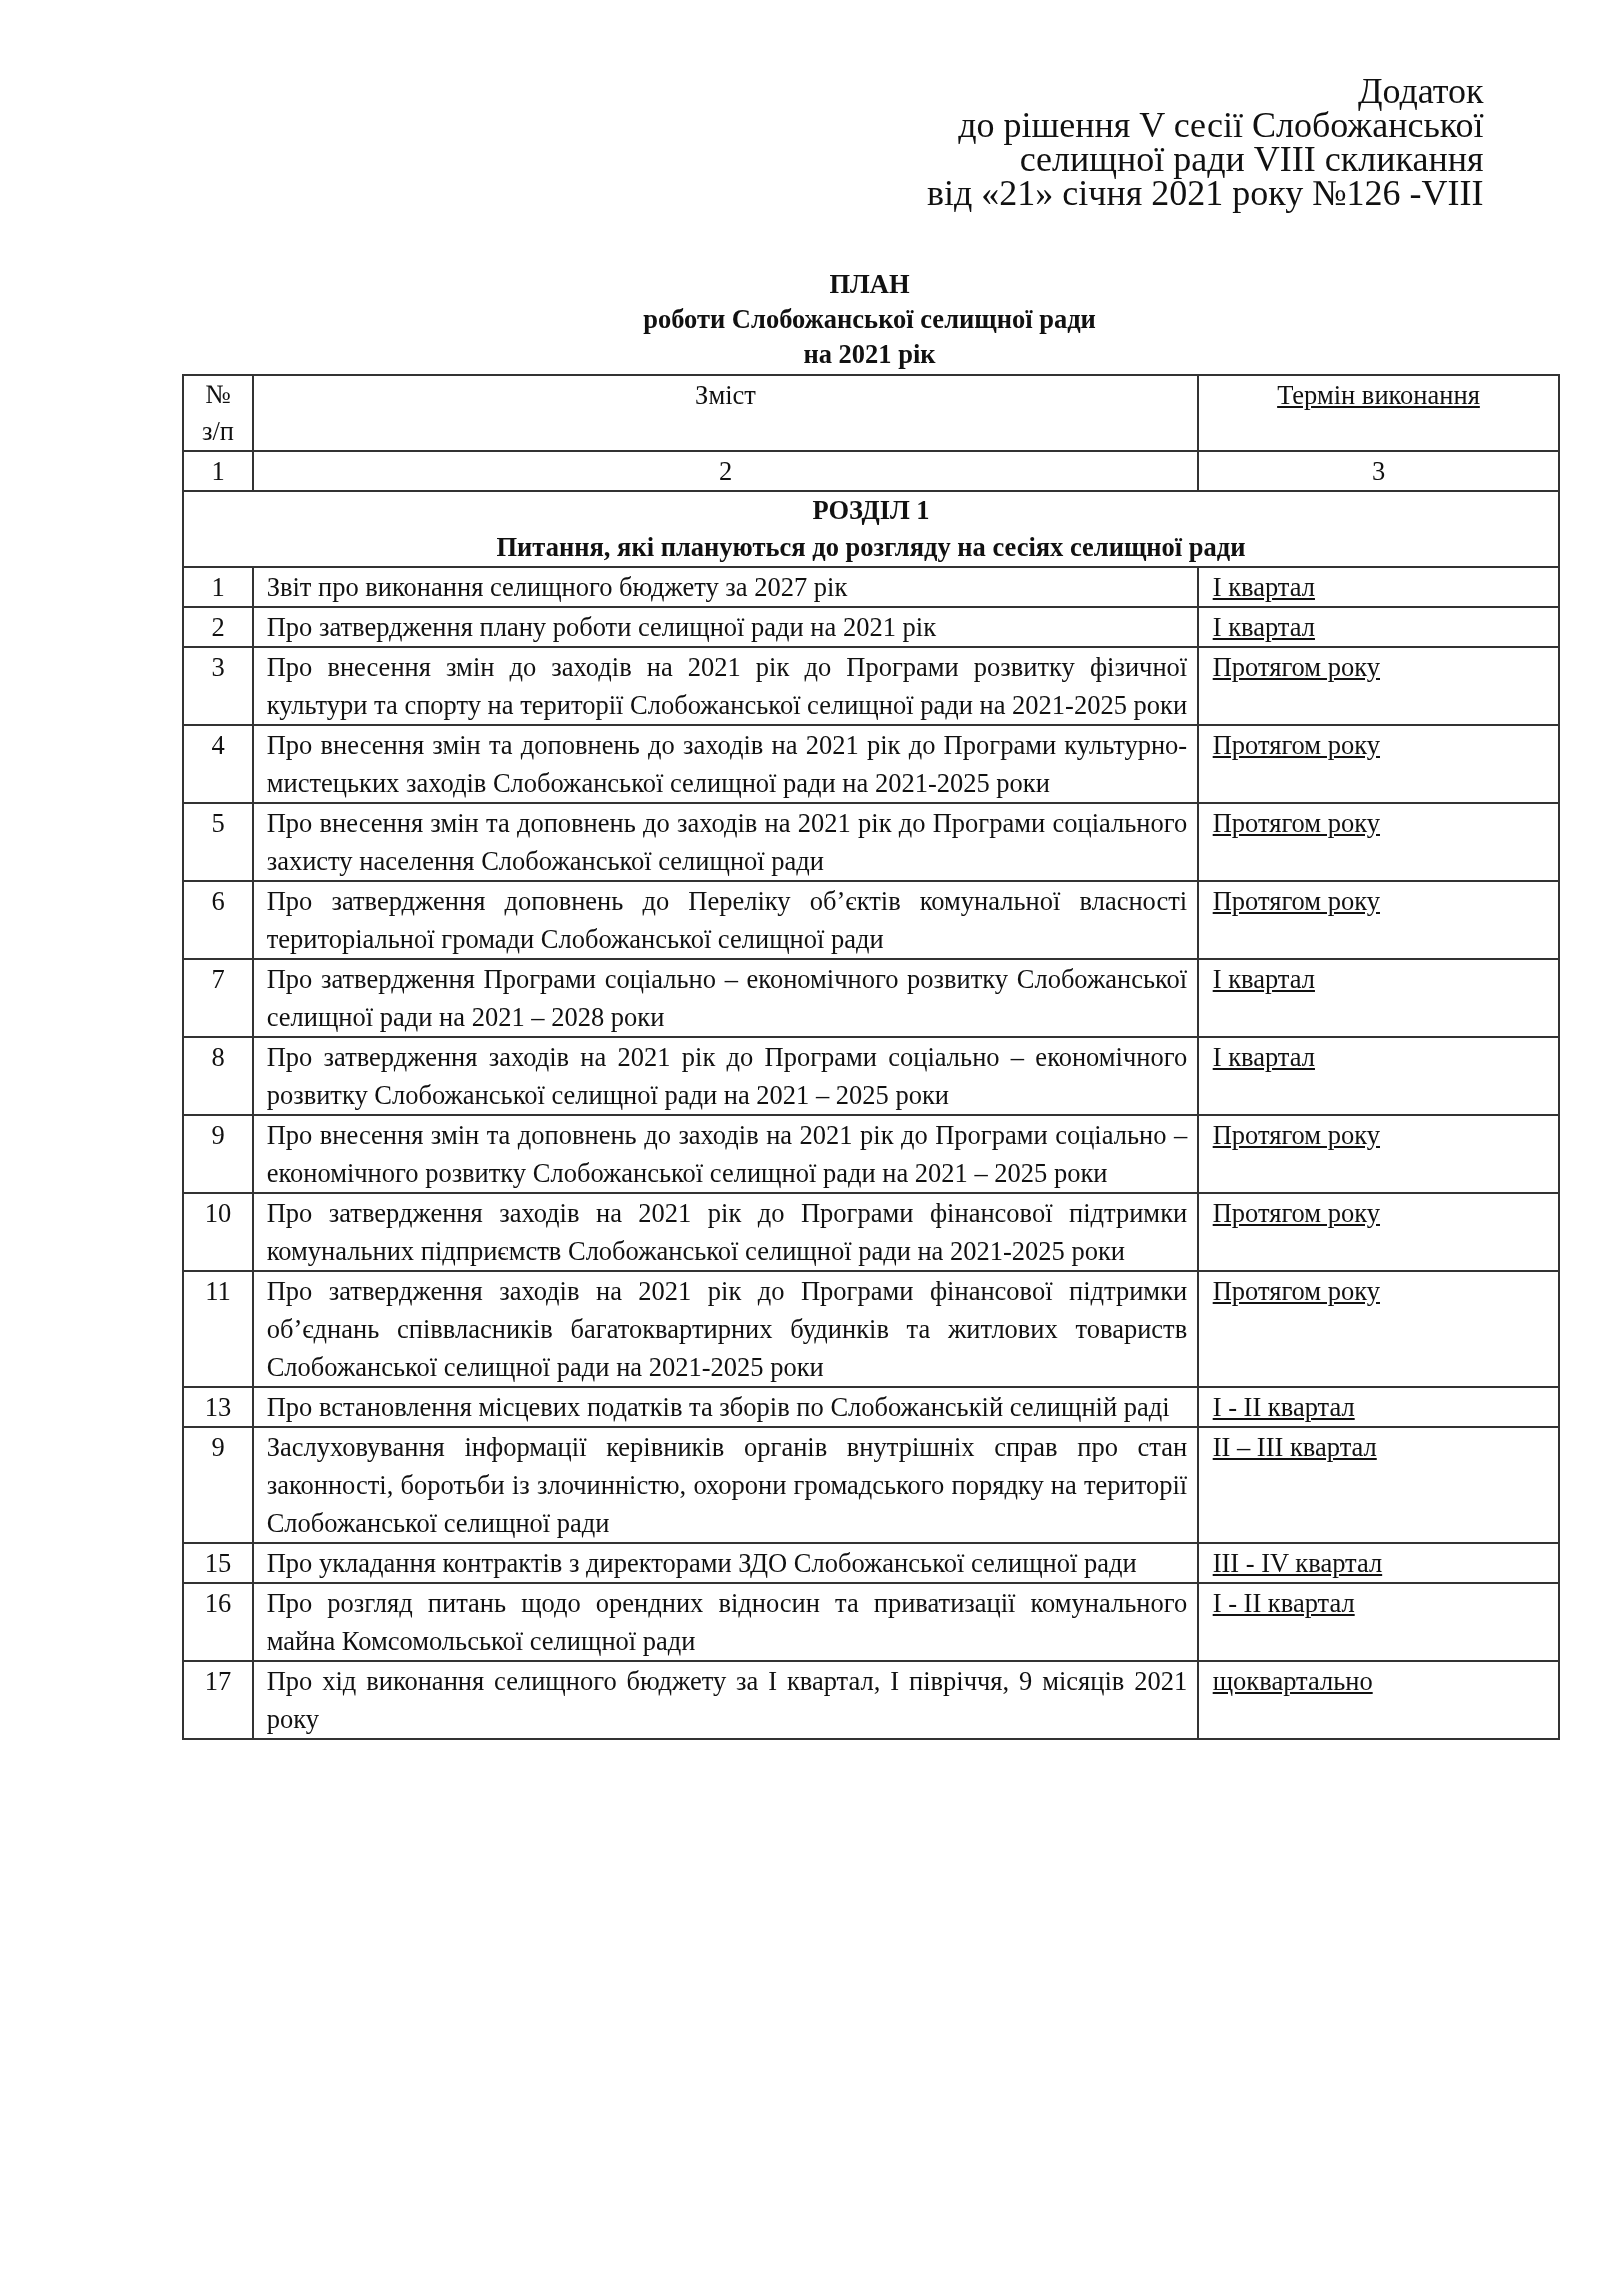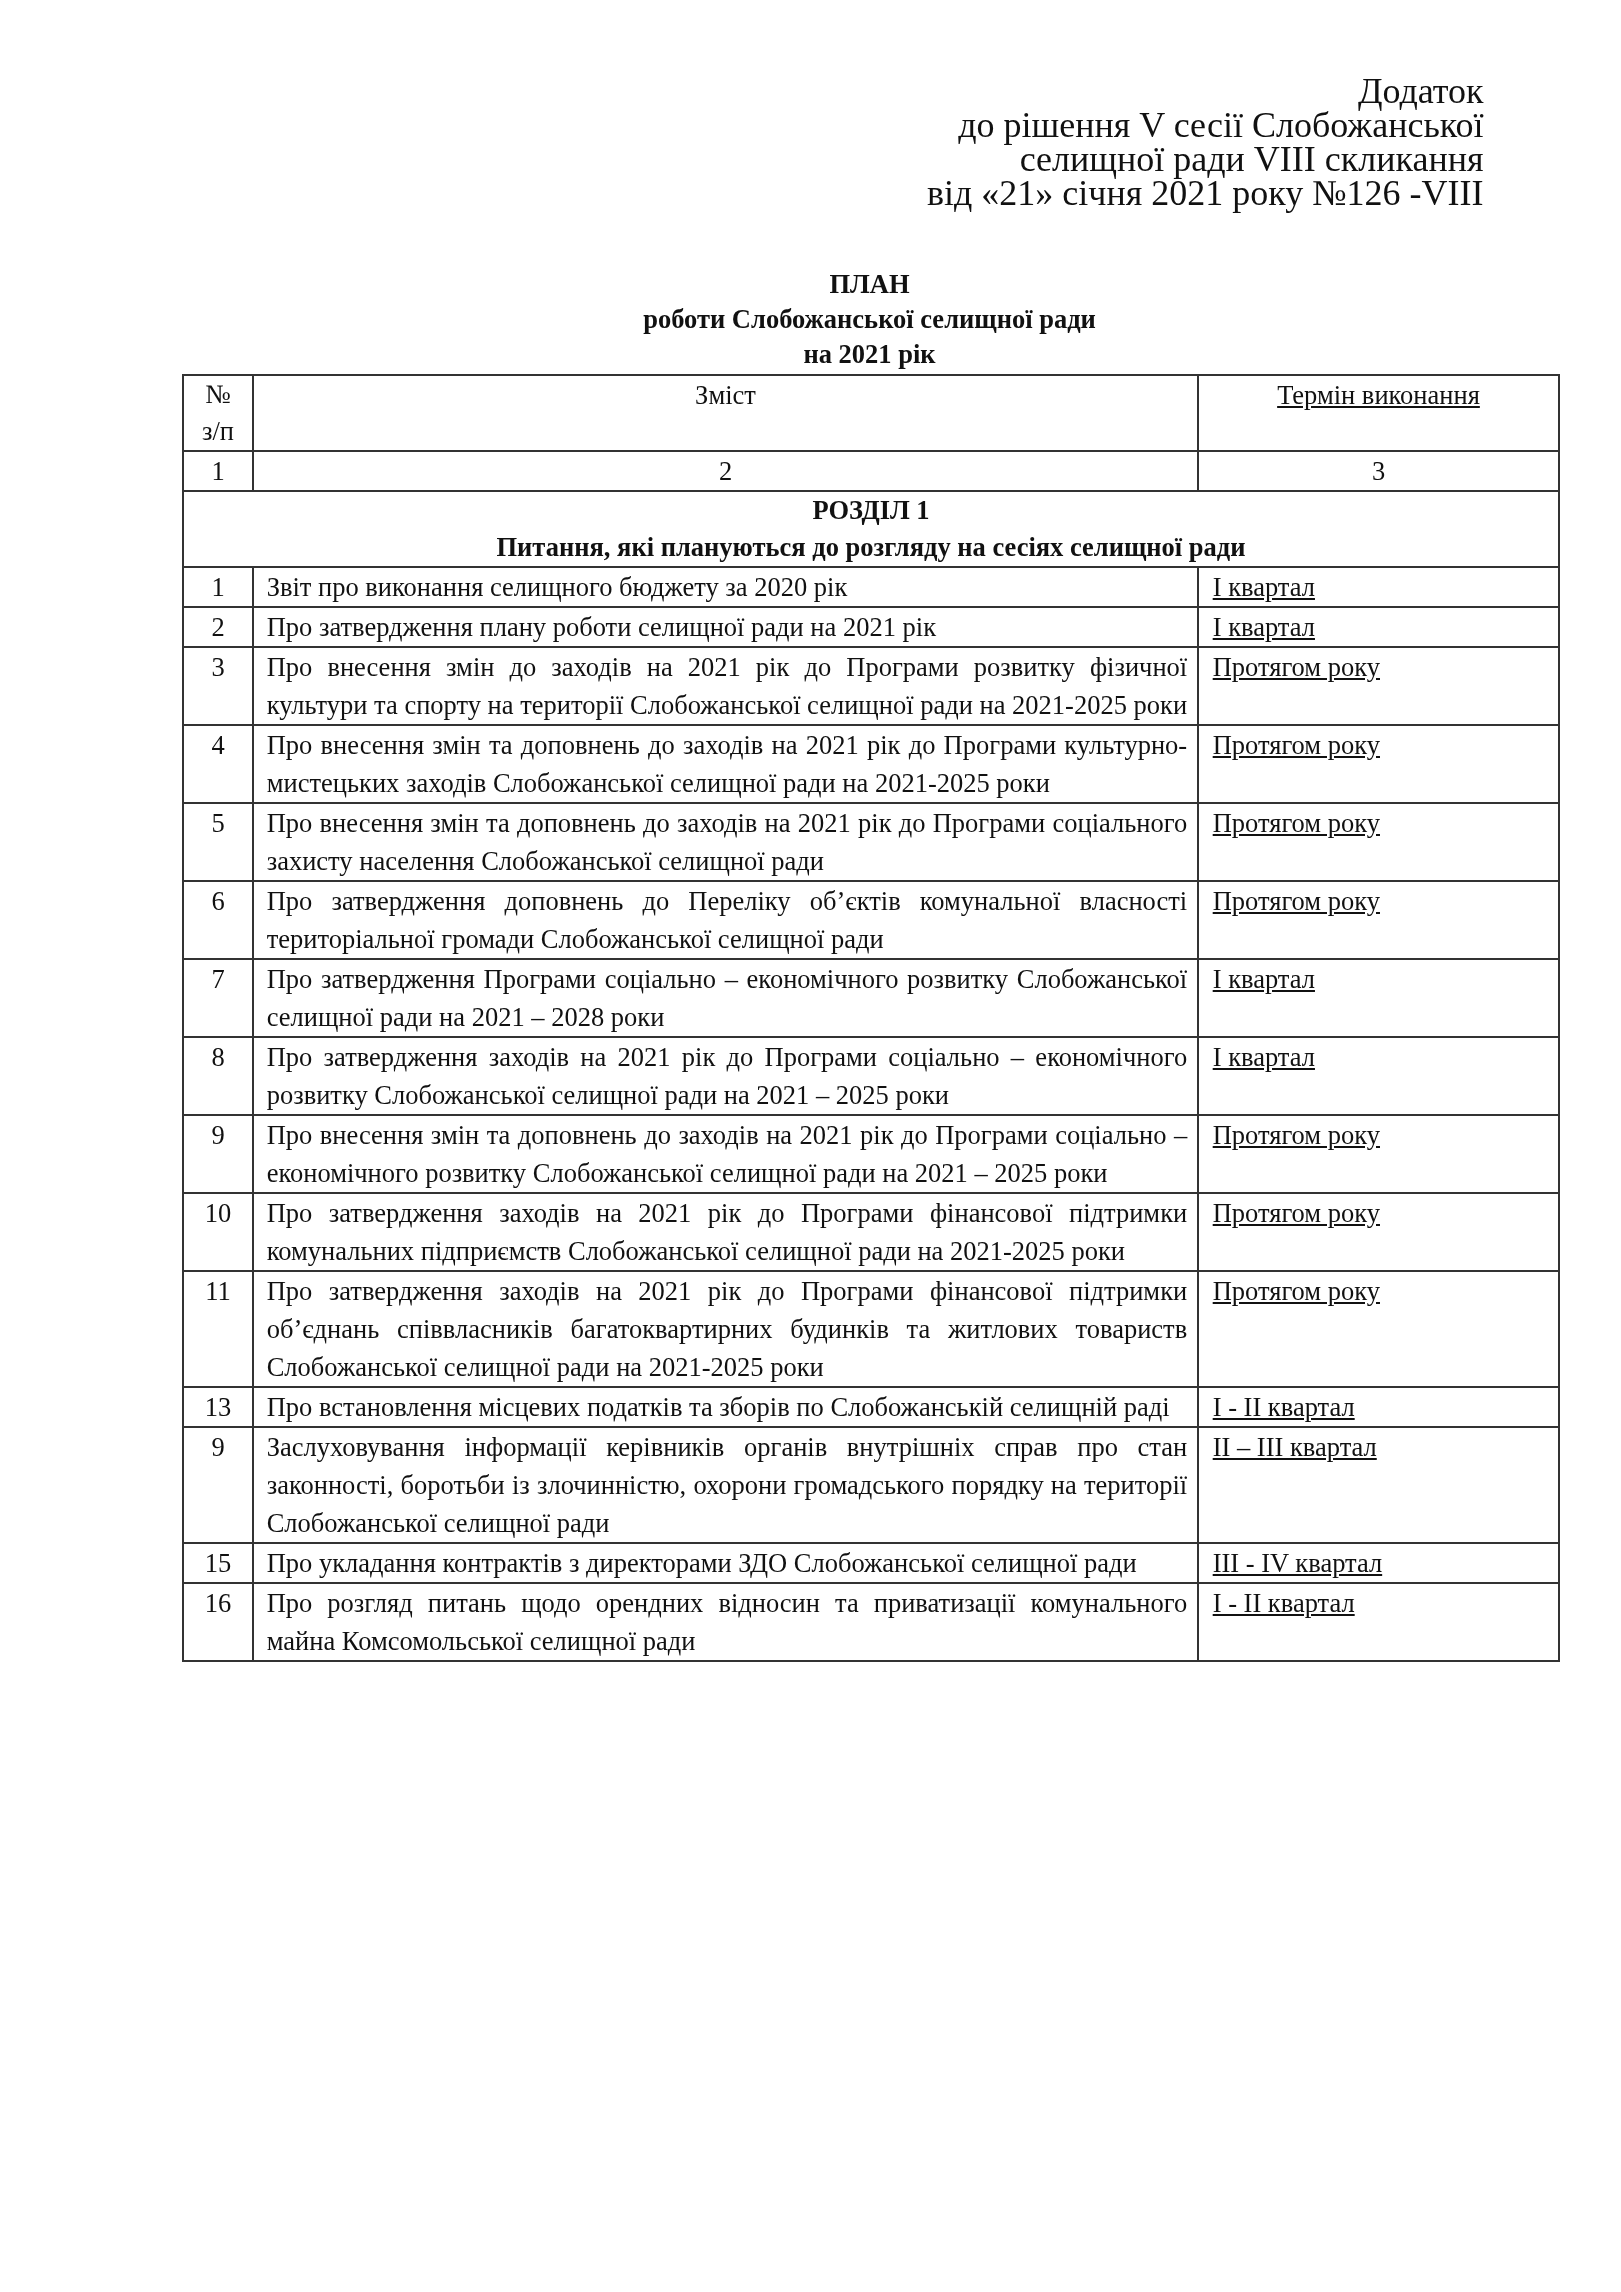--- a/index.html
+++ b/index.html
@@ -75,21 +75,21 @@
       <td>3</td>
     </tr>
     <tr class="section">
       <td colspan="3">
         <div>РОЗДІЛ 1</div>
         <div>Питання, які плануються до розгляду на сесіях селищної ради</div>
       </td>
     </tr>
   <tr>
         <td class="num">1</td>
-        <td class="content">Звіт про виконання селищного бюджету за 2020 рік</td>
+        <td class="content">Звіт про виконання селищного бюджету за 2027 рік</td>
         <td class="term">І квартал</td>
       </tr>
       <tr>
         <td class="num">2</td>
         <td class="content">Про затвердження плану роботи селищної ради на 2021 рік</td>
         <td class="term">І квартал</td>
       </tr>
       <tr>
         <td class="num">3</td>
         <td class="content">Про внесення змін до заходів на 2021 рік до Програми розвитку фізичної культури та спорту на території Слобожанської селищної ради на 2021-2025 роки</td>
@@ -148,15 +148,20 @@
       <tr>
         <td class="num">15</td>
         <td class="content">Про укладання контрактів з директорами ЗДО Слобожанської селищної ради</td>
         <td class="term">ІІІ - IV квартал</td>
       </tr>
       <tr>
         <td class="num">16</td>
         <td class="content">Про розгляд питань щодо орендних відносин та приватизації комунального майна Комсомольської селищної ради</td>
         <td class="term">І - ІІ квартал</td>
       </tr>
+      <tr>
+        <td class="num">17</td>
+        <td class="content">Про хід виконання селищного бюджету за І квартал, І півріччя, 9 місяців 2021 року</td>
+        <td class="term">щоквартально</td>
+      </tr>
     </tbody>
 </table>
 
 
 </body></html>

